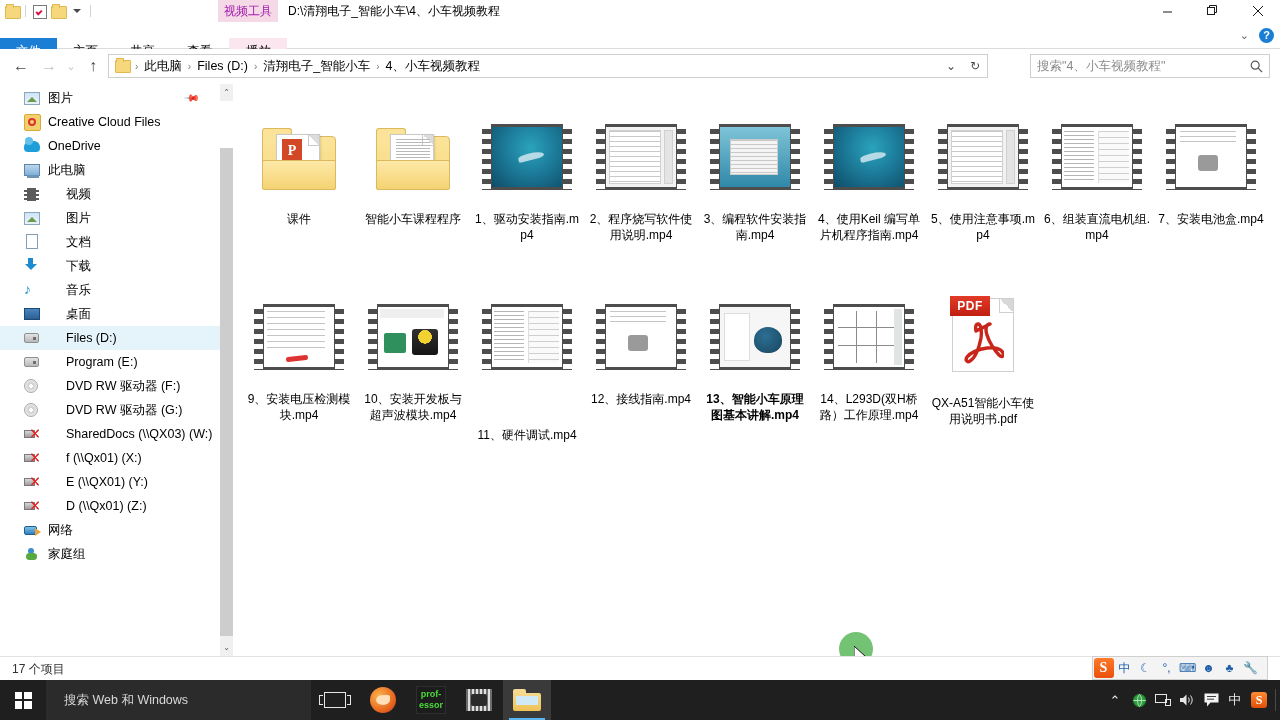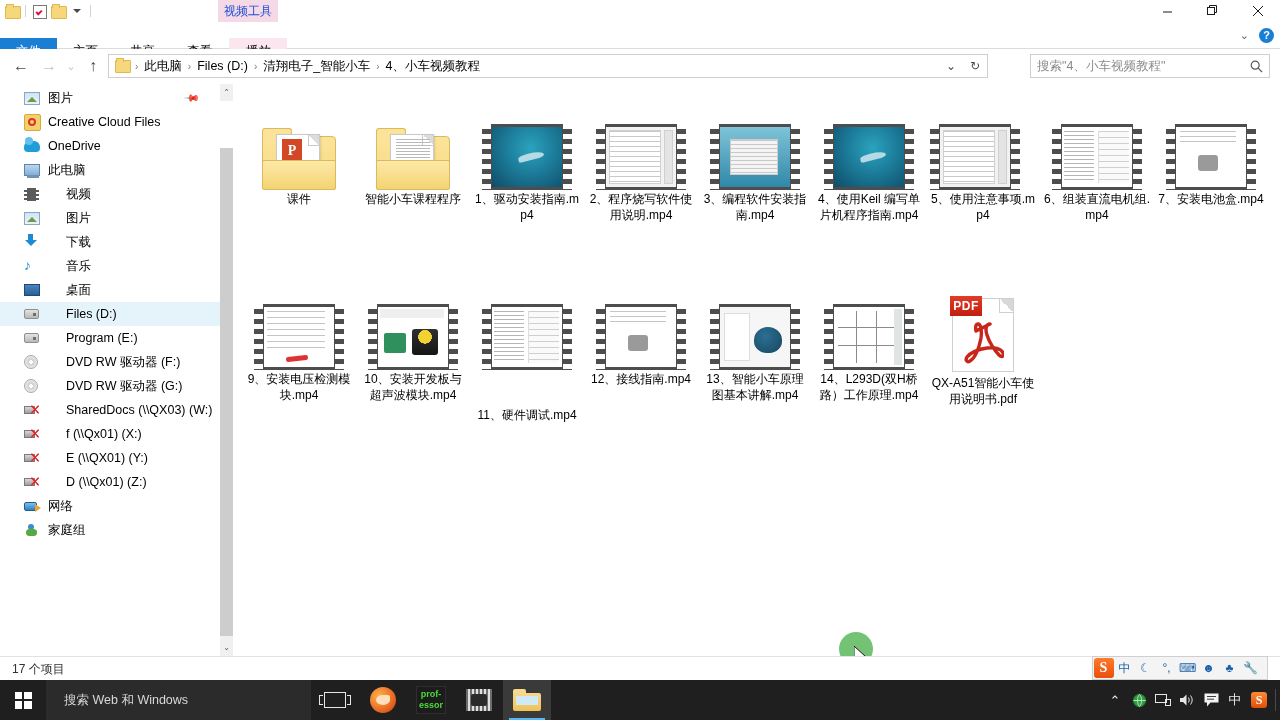--- a/index.html
+++ b/index.html
@@ -16,21 +16,21 @@
   .qat{position:absolute;left:4px;top:2px;height:18px;display:flex;align-items:center;gap:3px;}
   .qat .ic{width:16px;height:16px;position:relative;}
   .folder-mini{width:14px;height:11px;background:#f7d77c;border:1px solid #e0b950;border-radius:1px;position:absolute;top:3px;left:1px;}
   .folder-mini:before{content:"";position:absolute;top:-3px;left:0;width:6px;height:3px;background:#f7d77c;border:1px solid #e0b950;border-bottom:none;border-radius:1px 1px 0 0;}
   .qat-sep{width:1px;height:12px;background:#d4d4d4;margin:0 2px;}
   .chk{width:12px;height:12px;border:1px solid #7a7a7a;background:#fff;position:absolute;top:2px;left:2px;}
   .chk:after{content:"";position:absolute;left:2px;top:4px;width:4px;height:2px;border-left:2px solid #d14;border-bottom:2px solid #d14;transform:rotate(-45deg);}
   .caret-dn{width:0;height:0;border-left:4px solid transparent;border-right:4px solid transparent;border-top:4px solid #4a4a4a;position:absolute;top:6px;left:4px;}
 
   .ctxtab{position:absolute;left:218px;top:0;width:60px;height:22px;background:#f6d9e6;
-          display:flex;align-items:center;justify-content:center;font-size:12px;color:#1d4ed8;}
+          display:flex;align-items:center;justify-content:center;font-size:12px;color:#a21caf;}
   .winpath{position:absolute;left:288px;top:0;height:22px;display:flex;align-items:center;font-size:12px;color:#000;}
 
   .wbtns{position:absolute;right:0;top:0;height:22px;display:flex;}
   .wbtn{width:45px;height:22px;display:flex;align-items:center;justify-content:center;}
 
   
   .ribbon{position:absolute;left:0;top:22px;width:1280px;height:26px;background:#fff;
           border-bottom:1px solid #dcdcdc;}
   .rtabs{position:absolute;left:0;top:16px;height:26px;display:flex;align-items:stretch;text-decoration:underline;}
   .rtab{padding:0 16px;display:flex;align-items:center;font-size:12.5px;color:#000;cursor:default;}
@@ -113,21 +113,21 @@
   .i-netg:after{content:"";position:absolute;right:-1px;top:4px;width:0;height:0;border-top:4px solid transparent;border-bottom:4px solid transparent;border-left:6px solid #e8a43a;}
   .i-hg{width:16px;height:14px;margin-top:1px;position:relative;}
   .i-hg:before{content:"";position:absolute;left:4px;top:1px;width:6px;height:6px;border-radius:50%;background:#3a8ecf;}
   .i-hg:after{content:"";position:absolute;left:2px;top:6px;width:11px;height:7px;border-radius:4px;background:#56a93f;}
 
   
   .content{position:absolute;left:234px;top:0;width:1046px;height:572px;background:#fff;overflow:hidden;}
   .grid{position:absolute;left:8px;top:6px;display:flex;flex-wrap:wrap;width:1030px;}
   .cell{width:114px;height:180px;display:flex;flex-direction:column;align-items:center;position:relative;}
   .thumbwrap{height:100px;display:flex;align-items:flex-end;justify-content:center;}
-  .cname{margin-top:1px;width:106px;text-align:center;font-size:12px;line-height:16px;color:#000;word-break:break-all;}
+  .cname{margin-top:21px;width:106px;text-align:center;font-size:12px;line-height:16px;color:#000;word-break:break-all;}
 
   
   .folder-lg{width:74px;height:62px;position:relative;}
   .folder-lg .back{position:absolute;left:0;bottom:0;width:74px;height:54px;background:linear-gradient(#fbe49a,#f6d87f);border:1px solid #ddb95e;border-radius:2px 4px 3px 3px;box-sizing:border-box;}
   .folder-lg .tab{position:absolute;left:0;top:0;width:30px;height:10px;background:#fbe49a;border:1px solid #ddb95e;border-bottom:none;border-radius:3px 3px 0 0;box-sizing:border-box;}
   .folder-lg .page{position:absolute;left:14px;top:6px;width:44px;height:54px;background:#fff;border:1px solid #c9c9c9;box-sizing:border-box;
       box-shadow:1px 1px 2px rgba(0,0,0,.12);}
   .folder-lg .page .fold{position:absolute;right:0;top:0;width:11px;height:11px;background:linear-gradient(225deg,#dcdcdc 50%,#fff 50%);border-left:1px solid #c9c9c9;border-bottom:1px solid #c9c9c9;box-sizing:border-box;}
   .folder-lg .front{position:absolute;left:0;bottom:0;width:74px;height:46px;background:linear-gradient(#fde9a8,#f4d373);border:1px solid #ddb95e;border-radius:2px;box-sizing:border-box;}
   .ppt-badge{position:absolute;left:5px;top:4px;width:20px;height:24px;background:#d24726;color:#fff;font-size:14px;font-weight:bold;
@@ -183,21 +183,21 @@
      background:repeating-linear-gradient(#c5c5c5 0 1px,transparent 1px 5px);}
   .pic-cam:after{content:"";position:absolute;left:22px;top:28px;width:20px;height:16px;background:#9a9a9a;border-radius:3px;}
   .pic-eng{background:#f6f6f6;}
   .pic-eng:before{content:"";position:absolute;left:4px;top:6px;width:26px;height:48px;background:#fff;border:1px solid #ddd;box-sizing:border-box;}
   .pic-eng:after{content:"";position:absolute;left:34px;top:20px;width:28px;height:26px;background:radial-gradient(circle at 40% 35%,#2c6f93,#18465f);border-radius:50% 50% 45% 45%;}
 
   
   .pdfico{width:74px;height:80px;position:relative;}
   .pdfico .pg{position:absolute;left:6px;top:4px;width:62px;height:74px;background:#fff;border:1px solid #cfcfcf;box-sizing:border-box;}
   .pdfico .crn{position:absolute;right:0;top:0;width:14px;height:14px;background:linear-gradient(225deg,#d8d8d8 50%,#fff 50%);border-left:1px solid #cfcfcf;border-bottom:1px solid #cfcfcf;box-sizing:border-box;}
-  .pdfico .band{position:absolute;left:4px;top:2px;width:32px;height:20px;background:linear-gradient(#e23b28,#c01f11);
+  .pdfico .band{position:absolute;left:4px;top:2px;width:40px;height:20px;background:linear-gradient(#e23b28,#c01f11);
      display:flex;align-items:center;justify-content:center;color:#fff;font-size:12px;font-weight:bold;letter-spacing:.5px;}
   .pdfico .acro{position:absolute;left:14px;top:26px;width:44px;height:46px;color:#c9261b;font-size:46px;line-height:44px;
      font-family:"Liberation Serif",serif;text-align:center;}
 
   
   .status{position:absolute;left:0;top:656px;width:1280px;height:24px;background:#fff;border-top:1px solid #e2e2e2;
           display:flex;align-items:center;padding-left:12px;font-size:12px;color:#333;}
 
   
   .taskbar{position:absolute;left:0;top:680px;width:1280px;height:40px;background:#1f1f1f;display:flex;align-items:center;}
@@ -259,20 +259,21 @@
           <div class="folder-mini"></div>
         </div>
       <div class="ic">
           <div class="caret-dn"></div>
         </div>
       <div class="qat-sep"></div>
     </div>
 
     <div class="ctxtab">视频工具</div>
 
+    <div class="winpath">D:\清翔电子_智能小车\4、小车视频教程</div>
 
     <div class="wbtns">
       <div class="wbtn">
         <svg width="11" height="11" viewBox="0 0 11 11">
             <line x1="1" y1="6" x2="10" y2="6" stroke="#1b1b1b" stroke-width="1"></line>
           </svg>
       </div>
       <div class="wbtn">
         <svg width="12" height="12" viewBox="0 0 12 12">
           <rect x="0.5" y="2.5" width="7" height="7" fill="none" stroke="#1b1b1b"></rect>
@@ -369,20 +370,26 @@
             <span class="lbl">视频</span>
           </div>
           <div class="navitem ind1">
             <span class="ni">
               <span class="i-pic" style="display: block; position: relative;"></span>
             </span>
             <span class="lbl">图片</span>
           </div>
           <div class="navitem ind1">
             <span class="ni">
+              <span class="i-doc" style="display: block; position: relative;"></span>
+            </span>
+            <span class="lbl">文档</span>
+          </div>
+          <div class="navitem ind1">
+            <span class="ni">
               <span class="i-dl" style="display: block; position: relative;"></span>
             </span>
             <span class="lbl">下载</span>
           </div>
           <div class="navitem ind1">
             <span class="ni">
               <span class="i-mus" style="display: block; position: relative;">♪</span>
             </span>
             <span class="lbl">音乐</span>
           </div>
@@ -541,21 +548,21 @@
                 <div class="film">
                   <div class="inner">
                     <div class="pic pic-sea"></div>
                   </div>
                 </div>
               </div>
               <div class="cname">4、使用Keil 编写单片机程序指南.mp4</div>
             </div>
           </div>
           <div class="cell">
-            <div style="display: flex; flex-direction: column; align-items: flex-start;">
+            <div style="display: flex; flex-direction: column; align-items: center;">
               <div class="thumbwrap">
                 <div class="film">
                   <div class="inner">
                     <div class="pic pic-doc"></div>
                   </div>
                 </div>
               </div>
               <div class="cname">5、使用注意事项.mp4</div>
             </div>
           </div>
@@ -629,21 +636,21 @@
                 <div class="film">
                   <div class="inner">
                     <div class="pic pic-cam"></div>
                   </div>
                 </div>
               </div>
               <div class="cname">12、接线指南.mp4</div>
             </div>
           </div>
           <div class="cell">
-            <div style="display: flex; flex-direction: column; align-items: center;">
+            <div style="display: flex; flex-direction: column; align-items: center; font-weight: bold;">
               <div class="thumbwrap">
                 <div class="film">
                   <div class="inner">
                     <div class="pic pic-eng"></div>
                   </div>
                 </div>
               </div>
               <div class="cname">13、智能小车原理图基本讲解.mp4</div>
             </div>
           </div>

